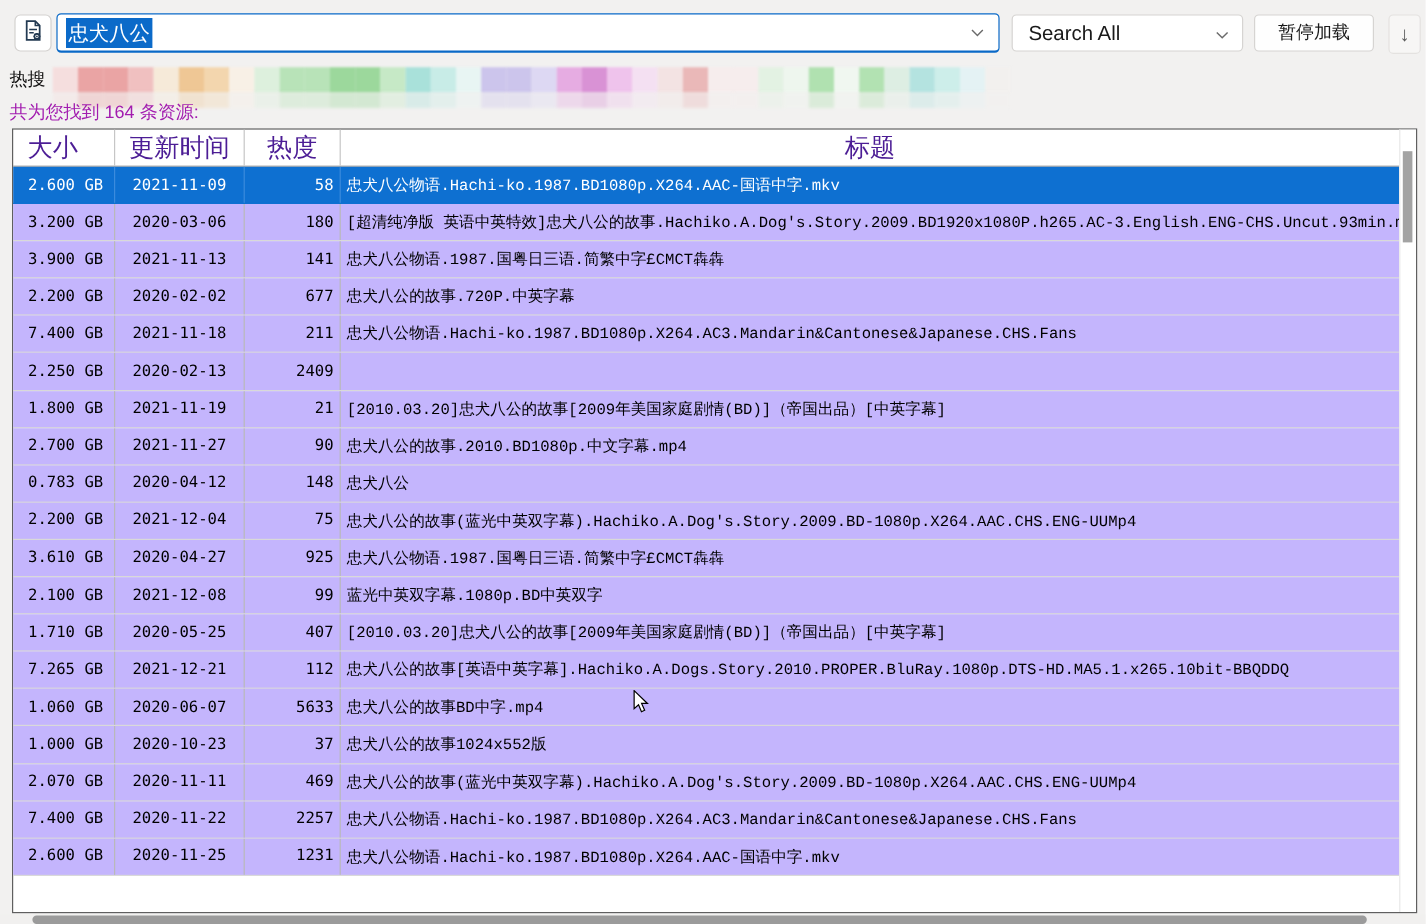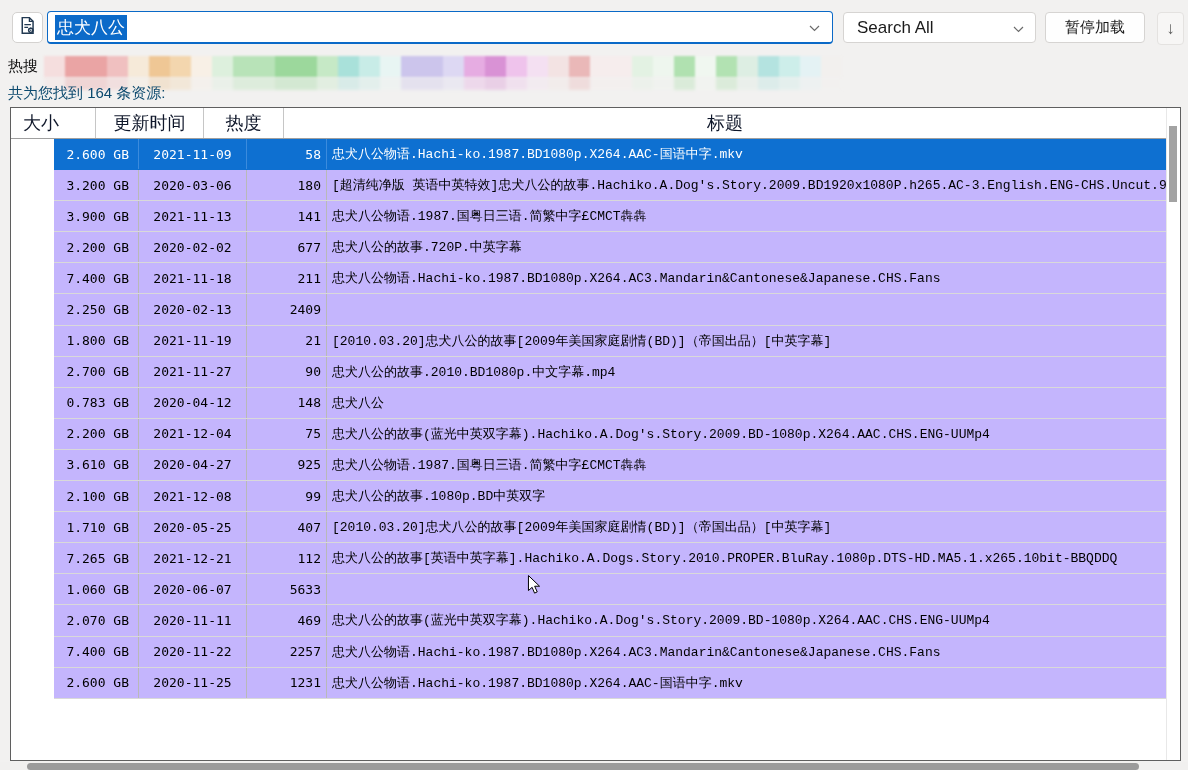--- a/index.html
+++ b/index.html
@@ -45,39 +45,39 @@
     display:flex;align-items:center;justify-content:center;
     font-size:17px;color:#5a5a5a;
   }
 
   
   .hot-label{left:8px;top:57px;font-size:15px;color:#111;}
   .hot-strip{left:44px;top:56px;height:21px;display:flex;filter:blur(1px);}
   .hot-strip-faint{left:44px;top:77px;height:13px;display:flex;filter:blur(1.5px);}
   .hot-strip span,.hot-strip-faint span{width:21px;height:100%;display:block;}
 
-  .status-line{left:8px;top:84px;font-size:15px;color:#0c4a6e;}
+  .status-line{left:8px;top:84px;font-size:15px;color:#a21caf;}
 
   
   .grid-wrap{
     left:10px;top:107px;width:1171px;height:654px;box-sizing:border-box;
     background:#fff;border:1px solid #5f5f5f;
   }
   .grid-header{
     display:grid;grid-template-columns:85px 108px 80px auto;
     height:30px;margin-right:14px;border-bottom:1px solid #9f9f9f;
-    font-size:18px;color:#0f172a;
+    font-size:21px;color:#4c1d95;
   }
   .grid-header .h{
     display:flex;align-items:center;justify-content:center;
     border-right:1px solid #c6c6c6;box-sizing:border-box;
   }
   .grid-header .h.first{justify-content:flex-start;padding-left:12px;}
   .grid-header .h.last{border-right:none;}
-  .rows{margin-right:14px;margin-left:43px;}
+  .rows{margin-right:14px;}
   .row{
     display:grid;grid-template-columns:85px 108px 80px auto;
     height:31.1px;border-bottom:1px solid #d9d9d9;box-sizing:border-box;
     font-family:"DejaVu Sans Mono","Liberation Mono",monospace;
     font-size:13px;color:#000;background:#c4b5fd;
   }
   .row .c{
     display:flex;align-items:center;border-right:1px solid #b9b9b9;
     box-sizing:border-box;white-space:nowrap;overflow:hidden;
   }
@@ -298,38 +298,45 @@
       <div class="row">
         <div class="c size">3.610 GB</div>
         <div class="c date">2020-04-27</div>
         <div class="c heat">925</div>
         <div class="c title">忠犬八公物语.1987.国粤日三语.简繁中字£CMCT犇犇</div>
       </div>
       <div class="row">
         <div class="c size">2.100 GB</div>
         <div class="c date">2021-12-08</div>
         <div class="c heat">99</div>
-        <div class="c title">忠犬八公的故事.1080p.BD中英双字</div>
+        <div class="c title">蓝光中英双字幕.1080p.BD中英双字</div>
       </div>
       <div class="row">
         <div class="c size">1.710 GB</div>
         <div class="c date">2020-05-25</div>
         <div class="c heat">407</div>
         <div class="c title">[2010.03.20]忠犬八公的故事[2009年美国家庭剧情(BD)]（帝国出品）[中英字幕]</div>
       </div>
       <div class="row">
         <div class="c size">7.265 GB</div>
         <div class="c date">2021-12-21</div>
         <div class="c heat">112</div>
         <div class="c title">忠犬八公的故事[英语中英字幕].Hachiko.A.Dogs.Story.2010.PROPER.BluRay.1080p.DTS-HD.MA5.1.x265.10bit-BBQDDQ</div>
       </div>
       <div class="row">
         <div class="c size">1.060 GB</div>
         <div class="c date">2020-06-07</div>
         <div class="c heat">5633</div>
+        <div class="c title">忠犬八公的故事BD中字.mp4</div>
+      </div>
+      <div class="row">
+        <div class="c size">1.000 GB</div>
+        <div class="c date">2020-10-23</div>
+        <div class="c heat">37</div>
+        <div class="c title">忠犬八公的故事1024x552版</div>
       </div>
       <div class="row">
         <div class="c size">2.070 GB</div>
         <div class="c date">2020-11-11</div>
         <div class="c heat">469</div>
         <div class="c title">忠犬八公的故事(蓝光中英双字幕).Hachiko.A.Dog's.Story.2009.BD-1080p.X264.AAC.CHS.ENG-UUMp4</div>
       </div>
       <div class="row">
         <div class="c size">7.400 GB</div>
         <div class="c date">2020-11-22</div>

